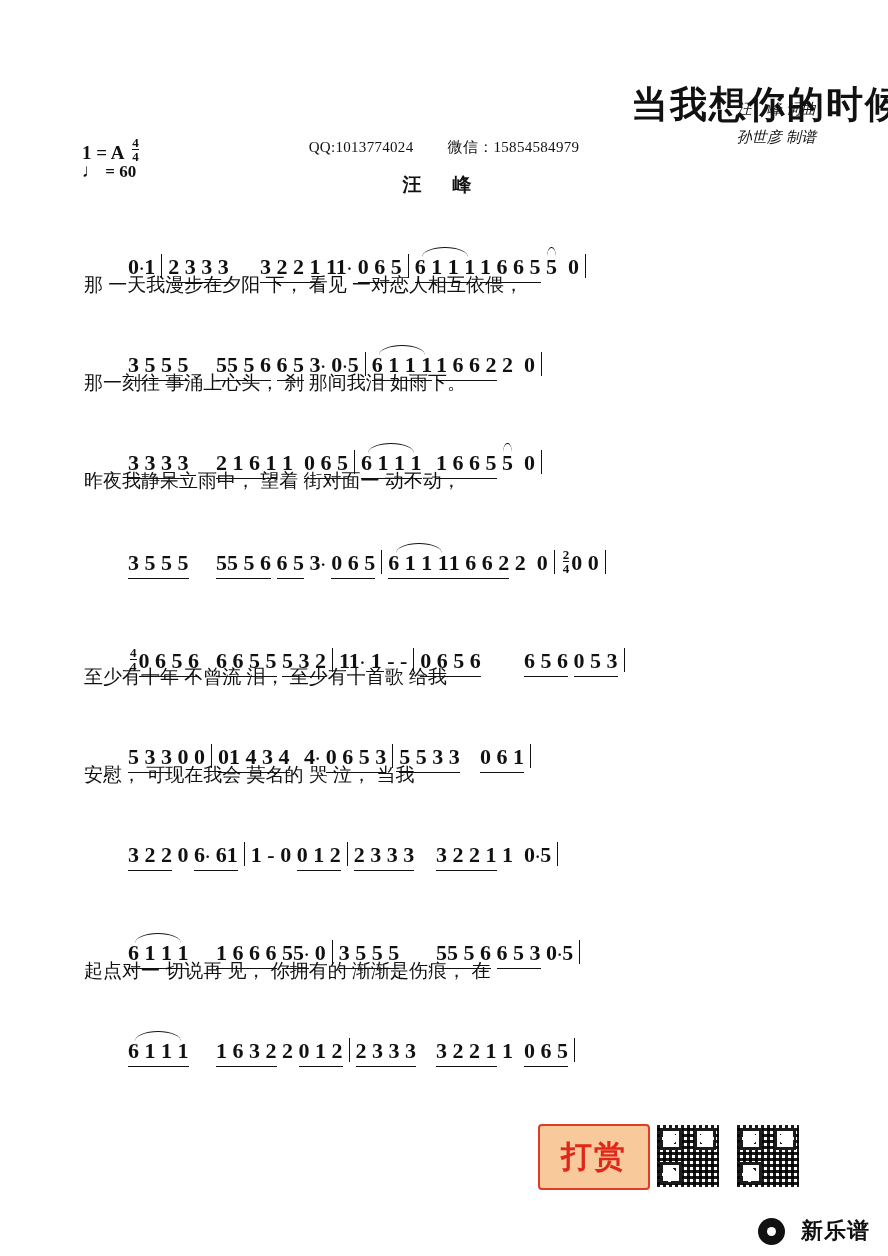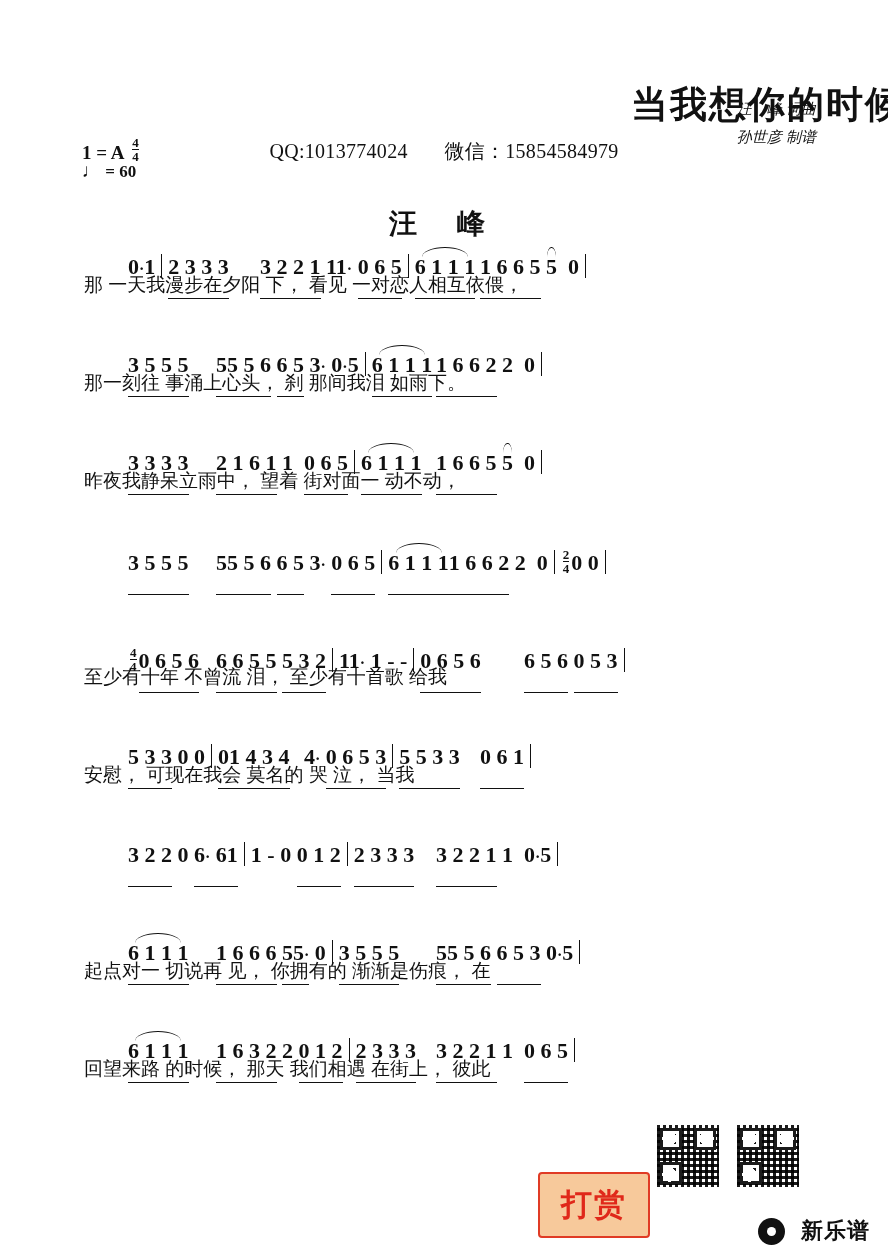--- a/index.html
+++ b/index.html
@@ -38,38 +38,37 @@
     font-size: 37px;
     letter-spacing: 2px;
   }
   .contact-line {
     position: absolute;
     top: 138px;
     left: 0;
     width: 888px;
     text-align: center;
     font-family: "Liberation Serif", serif;
-    font-size: 20px;
+    font-size: 15px;
     letter-spacing: 0.3px;
   }
   .contact-line .gap {
     display: inline-block;
     width: 26px;
   }
   .performer {
     position: absolute;
     top: 172px;
     left: 0;
     width: 880px;
     text-align: center;
     font-family: "Liberation Sans", sans-serif;
     font-weight: bold;
-    font-size: 28px;
+    font-size: 19px;
     letter-spacing: 6px;
-    margin-top: 33px;
   }
   .credits {
     position: absolute;
     top: 95px;
     right: 72px;
     text-align: left;
     font-family: "Liberation Sans", sans-serif;
     font-size: 15px;
     line-height: 28px;
     font-style: italic;
@@ -134,21 +133,21 @@
     left: 84px;
     top: 44px;
     width: 732px;
     font-family: "Liberation Sans", sans-serif;
     font-size: 19px;
     white-space: pre;
   }
   .notes-row span.g, .lyrics-row span.g { display: inline-block; }
 
   
-  .beam { border-bottom: 1.6px solid #111; padding-bottom: 18px; }
+  .beam { border-bottom: 1.6px solid #111; padding-bottom: 2px; }
   .tie { position: relative; }
   .tie::before {
     content: "";
     position: absolute;
     left: 12%;
     right: 12%;
     top: -7px;
     height: 9px;
     border-top: 1.5px solid #111;
     border-radius: 50%/100% 100% 0 0;
@@ -176,21 +175,20 @@
     border: 2px solid #e03b25;
     border-radius: 4px;
     display: flex;
     align-items: center;
     justify-content: center;
     color: #e0281a;
     font-family: "Liberation Sans", sans-serif;
     font-weight: bold;
     font-size: 31px;
     letter-spacing: 2px;
-    margin-top: 48px;
   }
   .qr {
     position: absolute;
     top: 1124px;
     width: 62px;
     height: 62px;
     background-color: #fff;
     background-image:
       repeating-linear-gradient(90deg, #1b1b1b 0 3px, transparent 3px 6px),
       repeating-linear-gradient(0deg, #1b1b1b 0 3px, transparent 3px 6px);
@@ -332,21 +330,20 @@
       <div class="notes-row">
         <span class="g beam tie">6 1 1 1</span>	<span class="g beam">1 6 6 6</span> <span class="g beam">55<span style="font-size:16px">·</span></span> <span class="g">0</span><span class="barline"></span><span class="g beam">3 5 5 5</span>	<span class="g beam">55 5 6</span> <span class="g beam">6 5 3</span> <span class="g">0<span style="font-size:16px">·</span>5</span><span class="barline"></span>
       </div>
       <div class="lyrics-row">起点对一 切说再 见， 你拥有的 渐渐是伤痕， 在</div>
     </div>
 
     <div class="system">
       <div class="notes-row">
         <span class="g beam tie">6 1 1 1</span>	<span class="g beam">1 6 3 2</span> <span class="g">2</span> <span class="g beam">0 1 2</span><span class="barline"></span><span class="g beam">2 3 3 3</span>	<span class="g beam">3 2 2 1</span> <span class="g">1</span>&nbsp; <span class="g beam">0 6 5</span><span class="barline"></span>
       </div>
-      <div class="lyrics-row">回望来路 的时候， 那天 我们相遇 在街上， 彼此</div>
     </div>
 
   </div>
 
   <div class="reward-btn">打赏</div>
 
   <div class="qr" id="qr-1">
     <span class="eye e1">
         <i></i>
       </span>

